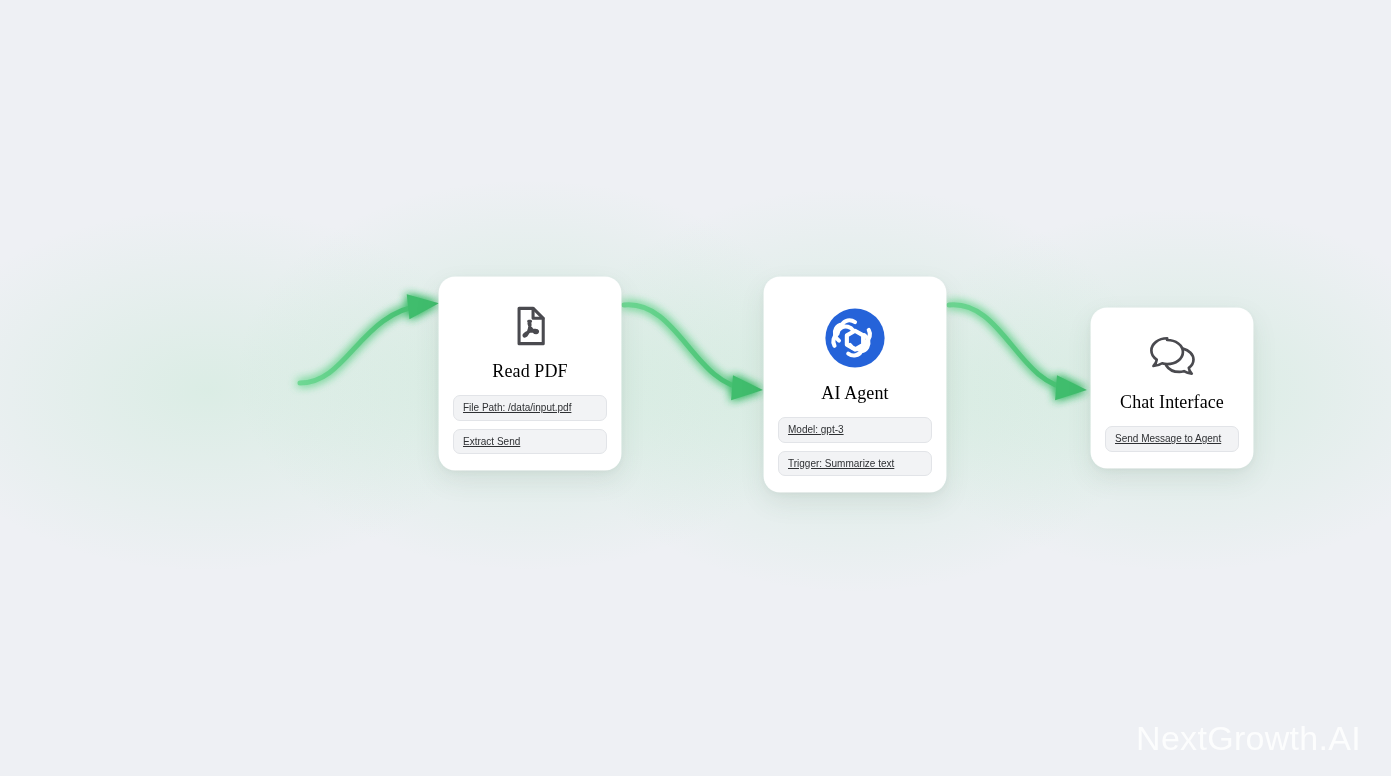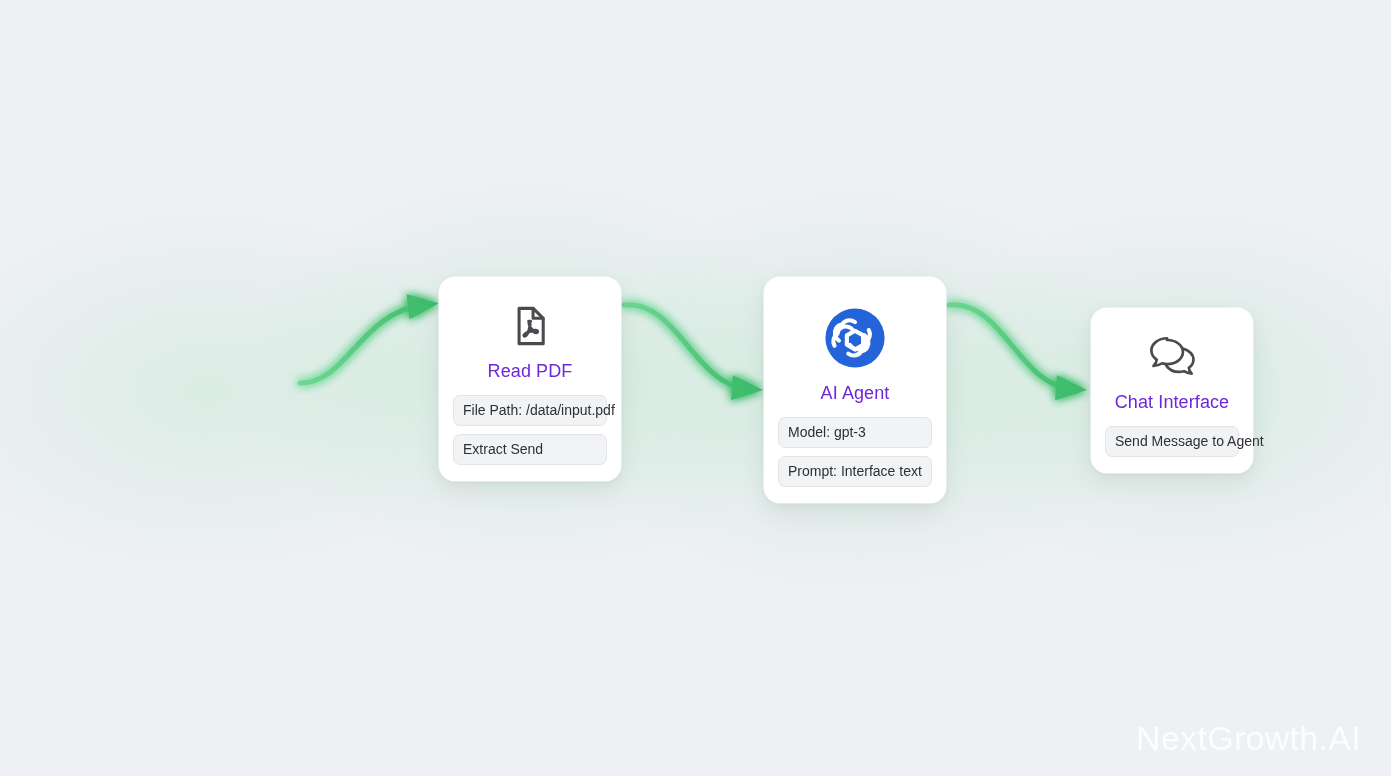--- a/index.html
+++ b/index.html
@@ -55,44 +55,46 @@
 
   .node-icon {
     display: flex;
     align-items: center;
     justify-content: center;
     height: 62px;
   }
 
   .node-title {
     font-size: 18px;
-    color: #6d28d9;
+    color: #000000;
     letter-spacing: 0.1px;
     margin-top: 4px;
     margin-bottom: 13px;
     white-space: nowrap;
+    font-family: Liberation Serif, serif;
   }
 
   .chips {
     width: 100%;
     display: flex;
     flex-direction: column;
     gap: 8px;
   }
 
   .chip {
     background: #f2f3f5;
     border: 1px solid #e2e4e8;
     border-radius: 7px;
-    font-size: 14px;
+    font-size: 10px;
     color: #2e3033;
     padding: 5px 9px;
     white-space: nowrap;
     text-align: left;
     line-height: 1.35;
+    text-decoration: underline;
   }
 
   
   #node-manual-trigger { left: 117px; top: 308px; width: 182px; }
   #node-read-pdf       { left: 439px; top: 277px; width: 182px; }
   #node-ai-agent       { left: 764px; top: 277px; width: 182px; }
   #node-chat-interface { left: 1091px; top: 308px; width: 162px; }
 
   #node-ai-agent .node-icon { height: 86px; }
   #node-ai-agent .node-title { margin-top: 2px; text-align: center; }
@@ -164,21 +166,21 @@
           <path d="M68.6 39.1 c3.3 5.7 1.3 12.6 -4 16.2 c-0.3 3.1 -2.1 6.4 -5.2 8.2 c-5.7 3.3 -12.7 1.3 -16.3 -4"></path>
           <path d="M40.9 71.1 c6.6 4.6 14.1 2.6 17.6 -3.4 c3.1 -0.4 6.3 -2.3 8.1 -5.4 c3.3 -5.7 1.3 -12.6 -4 -16.2"></path>
           <path d="M22.3 60.5 c-3.3 -5.7 -1.3 -12.6 4 -16.2 c0.3 -3.1 2.1 -6.4 5.2 -8.2 c5.7 -3.3 12.7 -1.3 16.3 4"></path>
           <path d="M50 40.2 L61 46.5 v12.7 L50 65.6 L39 59.2 V46.5 Z"></path>
         </g>
       </svg>
     </div>
     <div class="node-title">AI Agent</div>
     <div class="chips">
       <div class="chip">Model: gpt-3</div>
-      <div class="chip">Prompt: Interface text</div>
+      <div class="chip">Trigger: Summarize text</div>
     </div>
   </div>
 
   <div class="node" id="node-chat-interface">
     <div class="node-icon">
       <svg width="52" height="48" viewBox="0 0 30 26" fill="none" stroke="#4a4a4f" stroke-width="1.55" stroke-linejoin="round" stroke-linecap="round">
         <path d="M12.2 2.2 c-5 0 -9.1 3.1 -9.1 7 c0 2.1 1.2 4 3.1 5.3 c-0.1 1.3 -0.7 2.6 -1.9 3.7 c1.9 -0.1 3.7 -0.7 5 -1.6 c0.9 0.3 1.9 0.5 2.9 0.5 c5 0 9.1 -3.1 9.1 -7 c0 -3.9 -4.1 -6.9 -9.1 -6.9 Z"></path>
         <path d="M21.3 8.2 c3.5 0.8 6.1 3.3 6.1 6.3 c0 1.9 -1 3.6 -2.7 4.8 c0.1 1.2 0.6 2.3 1.7 3.3 c-1.7 -0.1 -3.3 -0.6 -4.5 -1.4 c-0.8 0.2 -1.7 0.4 -2.6 0.4 c-3.4 0 -6.3 -1.5 -7.6 -3.7"></path>
       </svg>
     </div>

